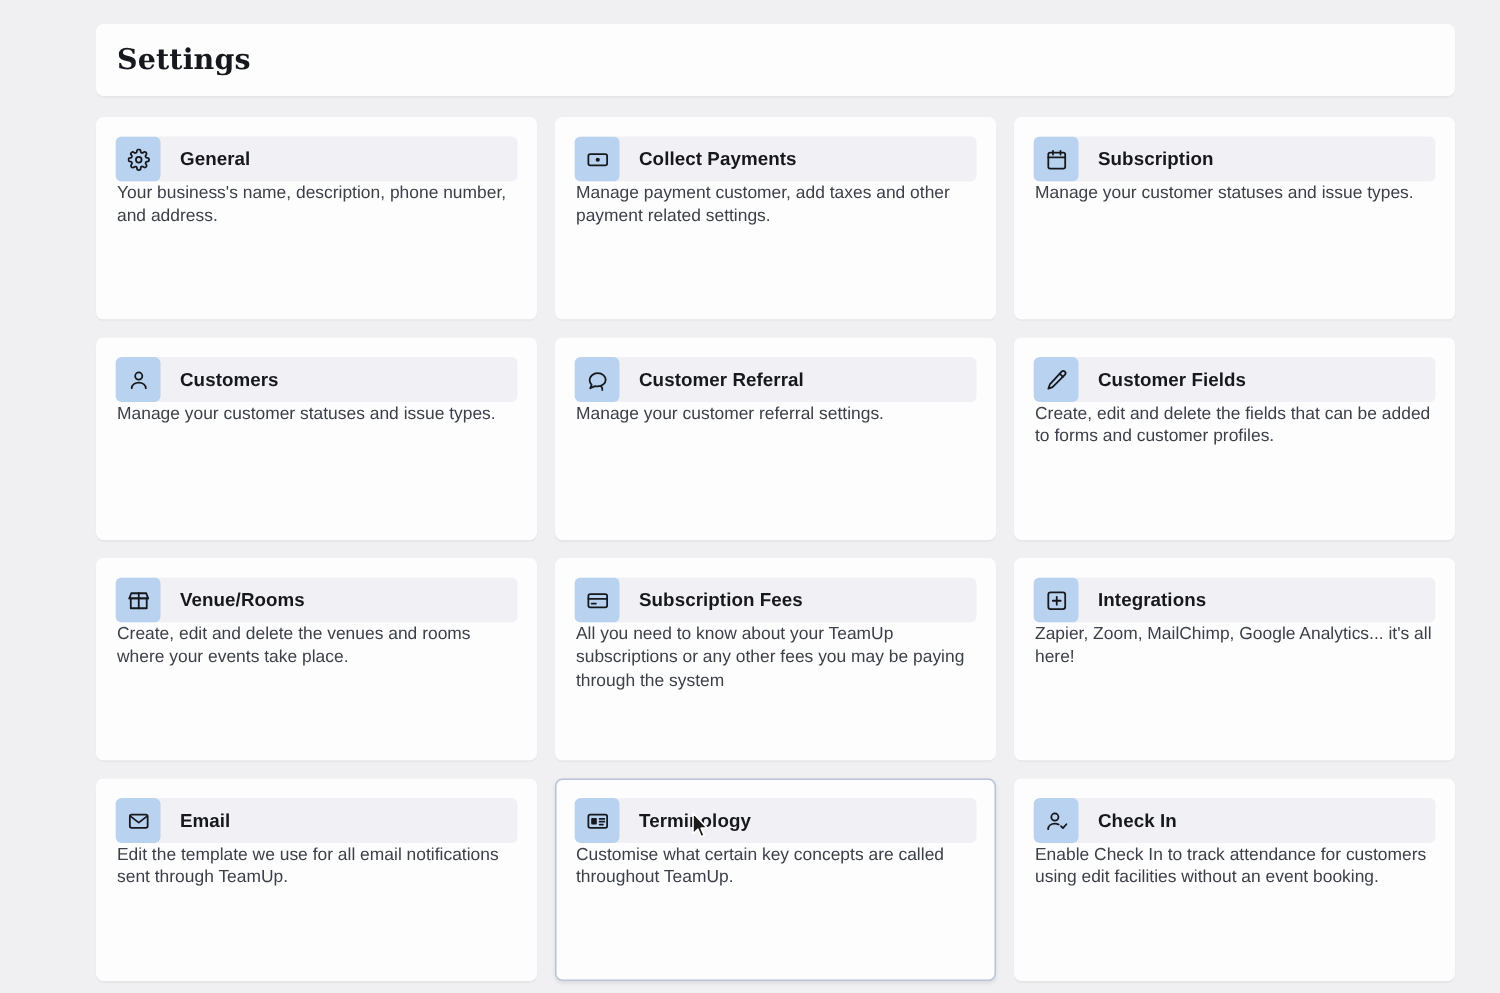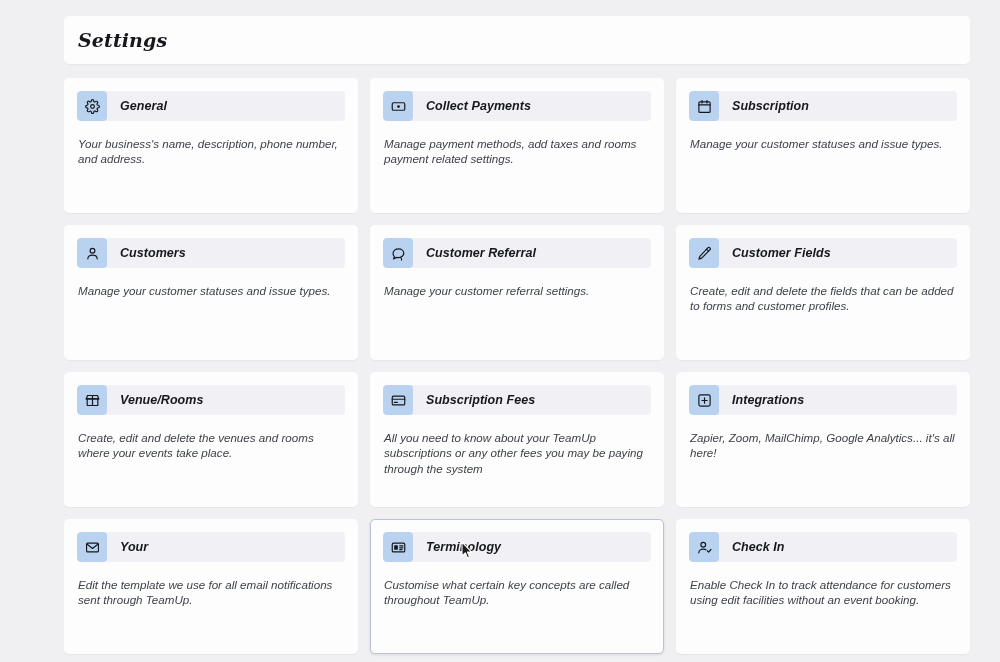--- a/index.html
+++ b/index.html
@@ -14,21 +14,20 @@
     background: #f0f0f2;
     font-family: "Liberation Sans", sans-serif;
     -webkit-font-smoothing: antialiased;
   }
 
   .page {
     position: relative;
     width: 1000px;
     height: 662px;
     padding: 16px 30px 0 64px;
-    font-style: italic;
   }
 
   
   .header-bar {
     width: 906px;
     height: 48px;
     background: #fdfdfe;
     border-radius: 5px;
     display: flex;
     align-items: center;
@@ -104,21 +103,20 @@
   .card-title {
     font-size: 12.5px;
     font-weight: 700;
     color: #16181d;
     padding-left: 13px;
     letter-spacing: 0.05px;
     white-space: nowrap;
   }
 
   .card-desc {
-    margin-top: 15px;
     padding: 0 2px 0 1px;
     font-size: 11.6px;
     line-height: 1.32;
     color: #3b3f47;
     letter-spacing: 0.01px;
   }
 
   
   .cursor {
     position: absolute;
@@ -153,21 +151,21 @@
       <div class="card">
         <div class="card-head">
           <span class="icon-badge">
             <svg viewBox="0 0 24 24">
               <rect x="2" y="6" width="20" height="12" rx="2"></rect>
               <circle cx="12" cy="12" r="2.2" fill="#16181d" stroke="none"></circle>
             </svg>
           </span>
           <span class="card-title">Collect Payments</span>
         </div>
-        <div class="card-desc">Manage payment methods, add taxes and rooms payment related settings.</div>
+        <div class="card-desc">Manage payment customer, add taxes and other payment related settings.</div>
       </div>
       <div class="card">
         <div class="card-head">
           <span class="icon-badge">
             <svg viewBox="0 0 24 24">
               <rect x="3" y="4.5" width="18" height="17" rx="2"></rect>
               <line x1="3" y1="9.5" x2="21" y2="9.5"></line>
               <line x1="8" y1="2.5" x2="8" y2="6.5"></line>
               <line x1="16" y1="2.5" x2="16" y2="6.5"></line>
             </svg>
@@ -253,21 +251,21 @@
         <div class="card-desc">Zapier, Zoom, MailChimp, Google Analytics... it's all here!</div>
       </div>
       <div class="card">
         <div class="card-head">
           <span class="icon-badge">
             <svg viewBox="0 0 24 24">
               <rect x="2.5" y="5" width="19" height="14" rx="2"></rect>
               <path d="M3 6.5 12 13.5 21 6.5"></path>
             </svg>
           </span>
-          <span class="card-title">Your</span>
+          <span class="card-title">Email</span>
         </div>
         <div class="card-desc">Edit the template we use for all email notifications sent through TeamUp.</div>
       </div>
       <div class="card is-active">
         <div class="card-head">
           <span class="icon-badge">
             <svg viewBox="0 0 24 24">
               <rect x="2" y="5" width="20" height="14" rx="2"></rect>
               <rect x="5" y="8.5" width="6" height="7" rx="1" fill="#16181d" stroke="none"></rect>
               <line x1="14" y1="9.5" x2="19" y2="9.5"></line>

